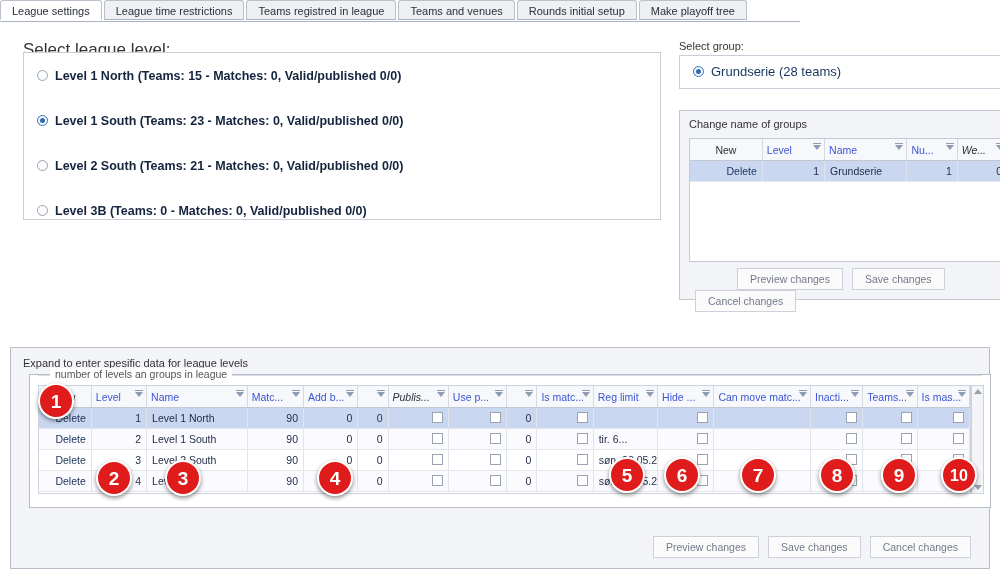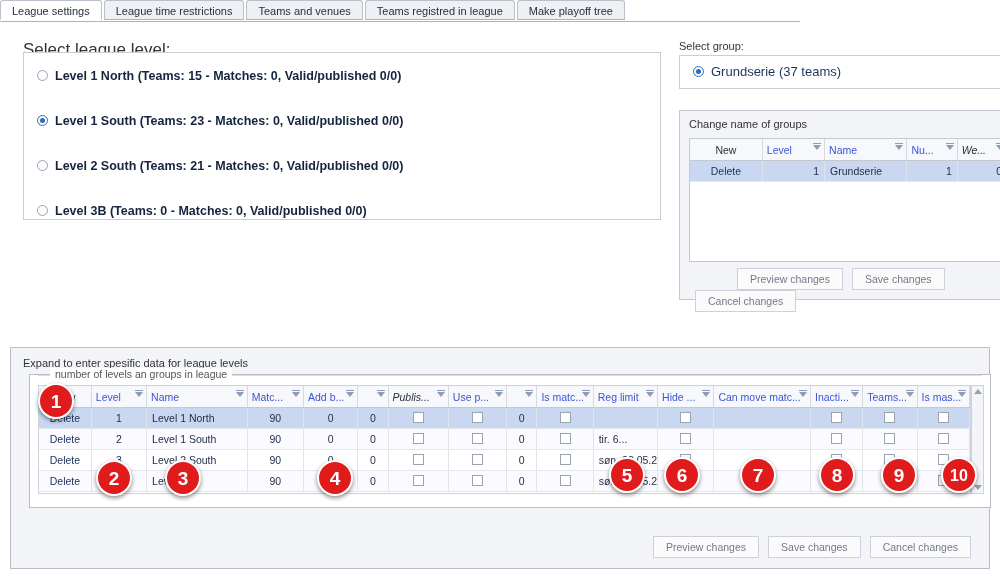--- a/index.html
+++ b/index.html
@@ -115,21 +115,21 @@
     border-right:1px solid #dfe3ea;
     border-bottom:1px solid #e4e7ee;
     height:20px;padding:0 5px;
     font-size:10.5px;color:#1d2a45;white-space:nowrap;overflow:hidden;
   }
   tr.alt td{background:#fbfaff;}
   tr.wht td{background:#ffffff;}
   tr.selrow td{background:#c9d8f0;}
   td.del{color:#20365e;text-align:left;}
   td.num{text-align:right;}
-  td.ctr{text-align:center;}
+  td.ctr{text-align:right;}
   .cbx{
     display:inline-block;width:11px;height:11px;
     border:1px solid #9aa3b0;background:#ffffff;box-sizing:border-box;
     vertical-align:-1px;
   }
   
   .btn{
     display:inline-block;height:22px;line-height:20px;
     padding:0 12px;margin-left:6px;
     background:#fbfbfc;border:1px solid #ccd1da;
@@ -176,22 +176,23 @@
     box-sizing:border-box;z-index:50;
   }
   .mk.w2{font-size:16px;}
 </style>
 </head>
 <body>
 
 <div id="tabbar">
   <div class="tab active"><span>League settings</span></div>
   <div class="tab"><span>League time restrictions</span></div>
+  <div class="tab"><span>Teams registred in league</span></div>
   <div class="tab"><span>Teams and venues</span></div>
-  <div class="tab"><span>Teams registred in league</span></div>
+  <div class="tab"><span>Rounds initial setup</span></div>
   <div class="tab"><span>Make playoff tree</span></div>
 </div>
 
 <div id="lvl-label">Select league level:</div>
 <div id="lvl-box">
   <div class="radio-row" style="top:14px;">
     <span class="rdo"></span><span>Level 1 North (Teams: 15 - Matches: 0, Valid/published 0/0)</span>
   </div>
   <div class="radio-row sel" style="top:59px;">
     <span class="rdo"></span><span>Level 1 South (Teams: 23 - Matches: 0, Valid/published 0/0)</span>
@@ -200,21 +201,21 @@
     <span class="rdo"></span><span>Level 2 South (Teams: 21 - Matches: 0, Valid/published 0/0)</span>
   </div>
   <div class="radio-row" style="top:149px;">
     <span class="rdo"></span><span>Level 3B (Teams: 0 - Matches: 0, Valid/published 0/0)</span>
   </div>
 </div>
 
 <div id="grp-label">Select group:</div>
 <div id="grp-box">
   <div id="grp-item">
-    <span class="rdo"></span><span>Grundserie (37 teams)</span>
+    <span class="rdo"></span><span>Grundserie (28 teams)</span>
   </div>
 </div>
 
 <div id="cng">
   <div id="cng-title">Change name of groups</div>
   <div id="cng-inner">
     <table class="grid">
       <colgroup>
           <col style="width:72px">
           <col style="width:62px">

